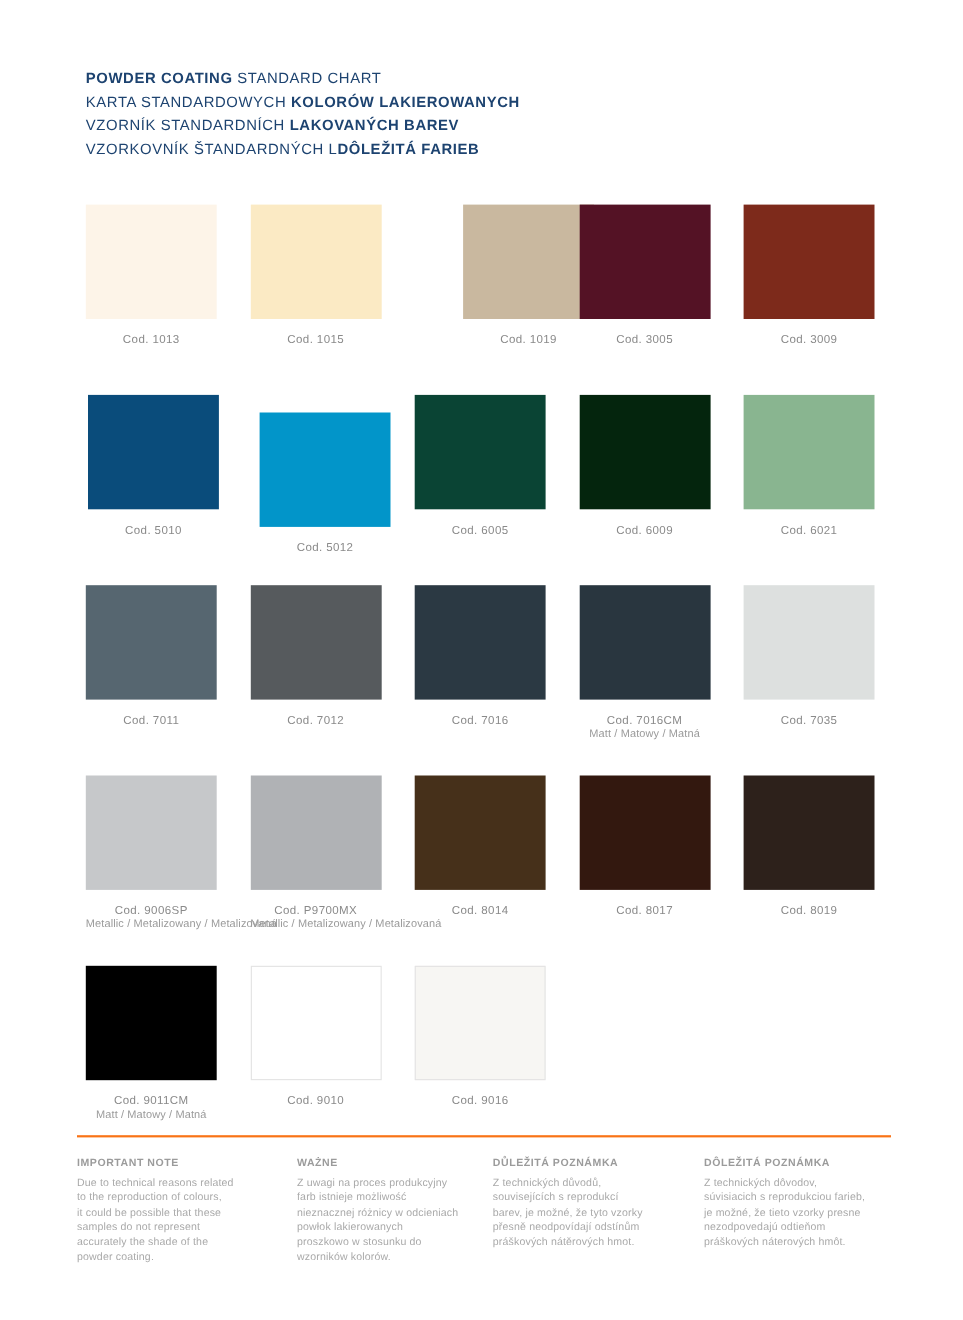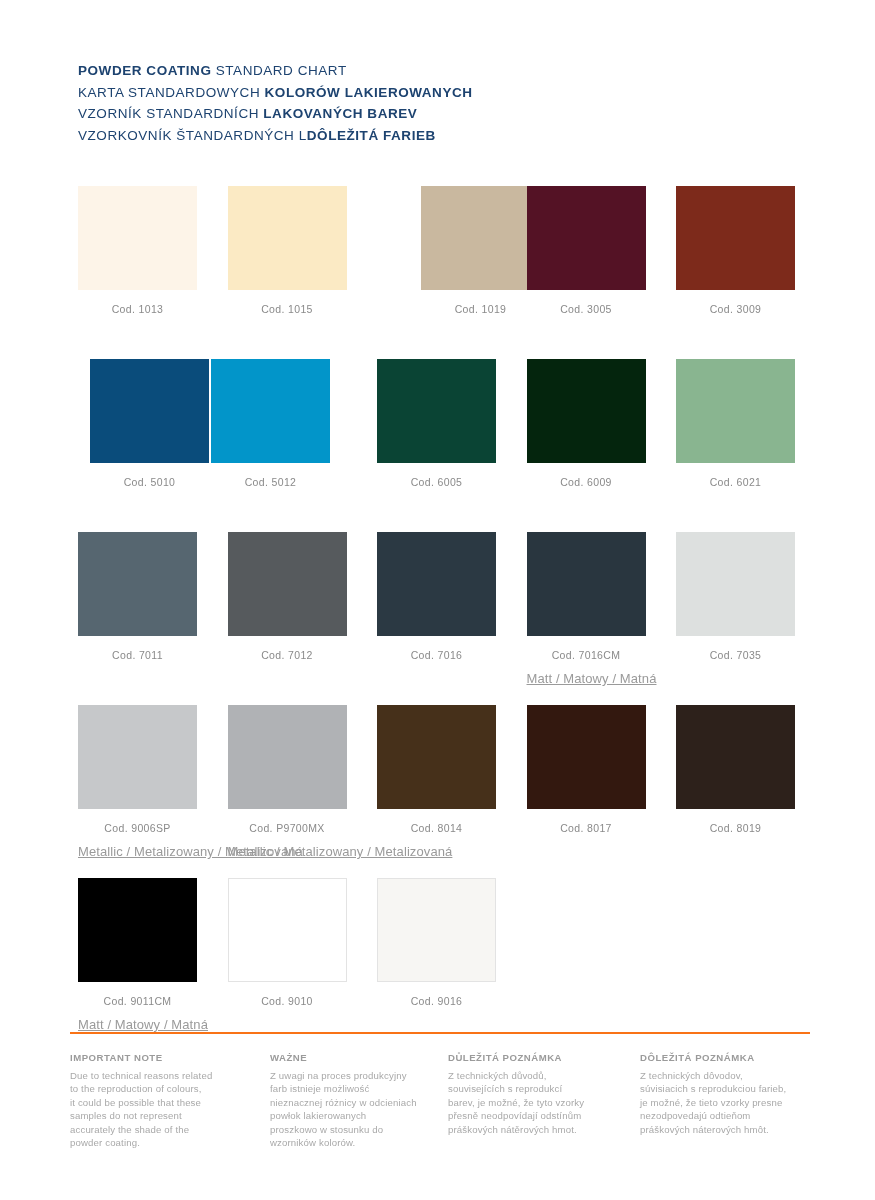--- a/index.html
+++ b/index.html
@@ -61,27 +61,26 @@
     margin-top: 13px;
     text-align: center;
     font-size: 10.5px;
     letter-spacing: 0.35px;
     color: #8a8a8a;
     line-height: 13px;
     white-space: nowrap;
   }
   .sub {
     display: block;
-    margin-top: 12px;
-    font-size: 13px;
+    margin-top: 1px;
+    font-size: 10px;
     letter-spacing: 0.1px;
     color: #9a9a9a;
     line-height: 9px;
     white-space: nowrap;
-    text-decoration: underline;
   }
 
   
   #notes {
     position: absolute;
     left: 70px;
     top: 1032px;
     width: 740px;
     border-top: 2px solid #f97316;
     padding-top: 18px;
@@ -133,25 +132,25 @@
       <div class="cell" style="left: 448.5px;">
         <div class="swatch" style="background: rgb(84, 18, 37);"></div>
         <div class="cap">Cod. 3005</div>
       </div>
       <div class="cell" style="left: 598px;">
         <div class="swatch" style="background: rgb(125, 42, 27);"></div>
         <div class="cap">Cod. 3009</div>
       </div>
     </div>
     <div class="row">
-      <div class="cell" style="left: 12px;">
+      <div class="cell" style="left: 2px;">
         <div class="swatch" style="background: rgb(10, 76, 123);"></div>
         <div class="cap">Cod. 5010</div>
       </div>
-      <div class="cell" style="left: 133px;">
+      <div class="cell" style="left: 158px; margin-top: 16px;">
         <div class="swatch" style="background: rgb(2, 149, 201);"></div>
         <div class="cap">Cod. 5012</div>
       </div>
       <div class="cell" style="left: 299px;">
         <div class="swatch" style="background: rgb(10, 68, 52);"></div>
         <div class="cap">Cod. 6005</div>
       </div>
       <div class="cell" style="left: 448.5px;">
         <div class="swatch" style="background: rgb(4, 37, 13);"></div>
         <div class="cap">Cod. 6009</div>

